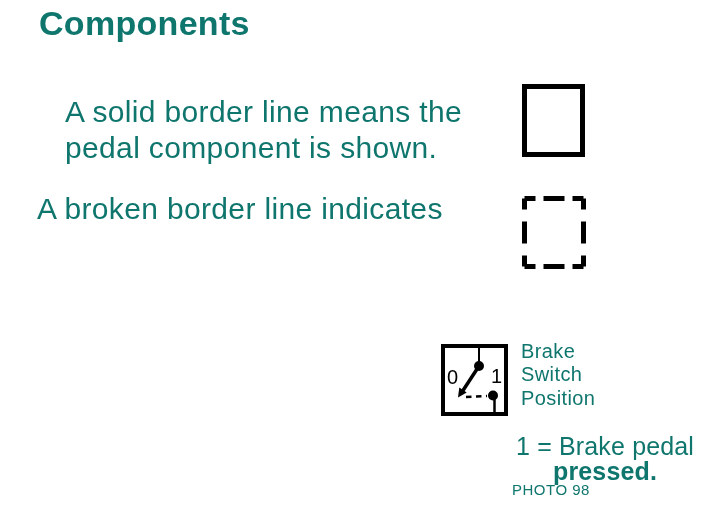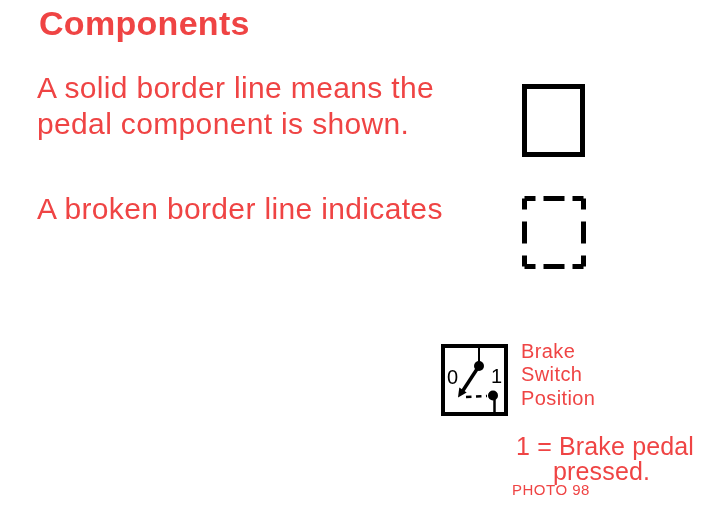--- a/index.html
+++ b/index.html
@@ -5,42 +5,42 @@
   html, body {
     margin: 0;
     padding: 0;
     background: #ffffff;
   }
   .page {
     position: relative;
     width: 704px;
     height: 530px;
     background: #ffffff;
-    color: #ef4444;
+    color: #0f766e;
     font-family: "Liberation Sans", sans-serif;
     overflow: hidden;
   }
   .title {
     position: absolute;
     left: 39px;
     top: 4px;
     font-size: 34px;
     font-weight: bold;
     letter-spacing: 0.3px;
     white-space: nowrap;
   }
   .para {
     position: absolute;
     left: 37px;
     font-size: 30px;
     line-height: 36px;
     letter-spacing: 0.35px;
     white-space: nowrap;
   }
-  #para-solid  { top: 70px; }
+  #para-solid  { top: 94px; margin-left: 28px; }
   #para-broken { top: 191px; }
   #para-name   { top: 338px; }
   .sq-solid {
     position: absolute;
     left: 522px;
     top: 84px;
     width: 63px;
     height: 73px;
     border: 5px solid #000000;
     box-sizing: border-box;
@@ -74,21 +74,21 @@
   }
   .note-block {
     position: absolute;
     left: 516px;
     top: 434px;
     font-size: 25px;
     line-height: 25px;
     letter-spacing: 0.15px;
     white-space: nowrap;
   }
-  .note-indent { padding-left: 37px; }
+  .note-indent { padding-left: 37px; font-weight: bold; }
   .photo-ref {
     position: absolute;
     left: 512px;
     top: 481px;
     font-size: 15px;
     letter-spacing: 0.5px;
     white-space: nowrap;
   }
 </style>
 </head>

